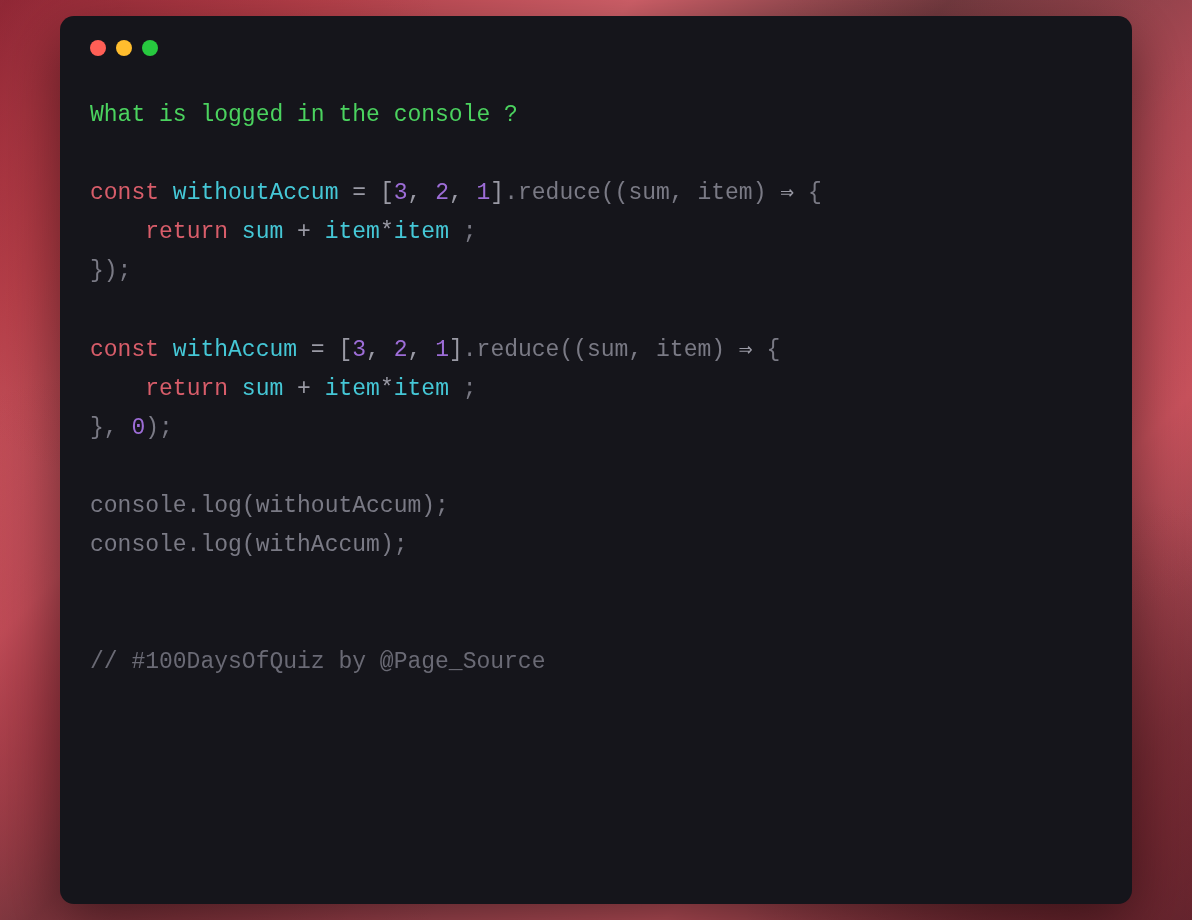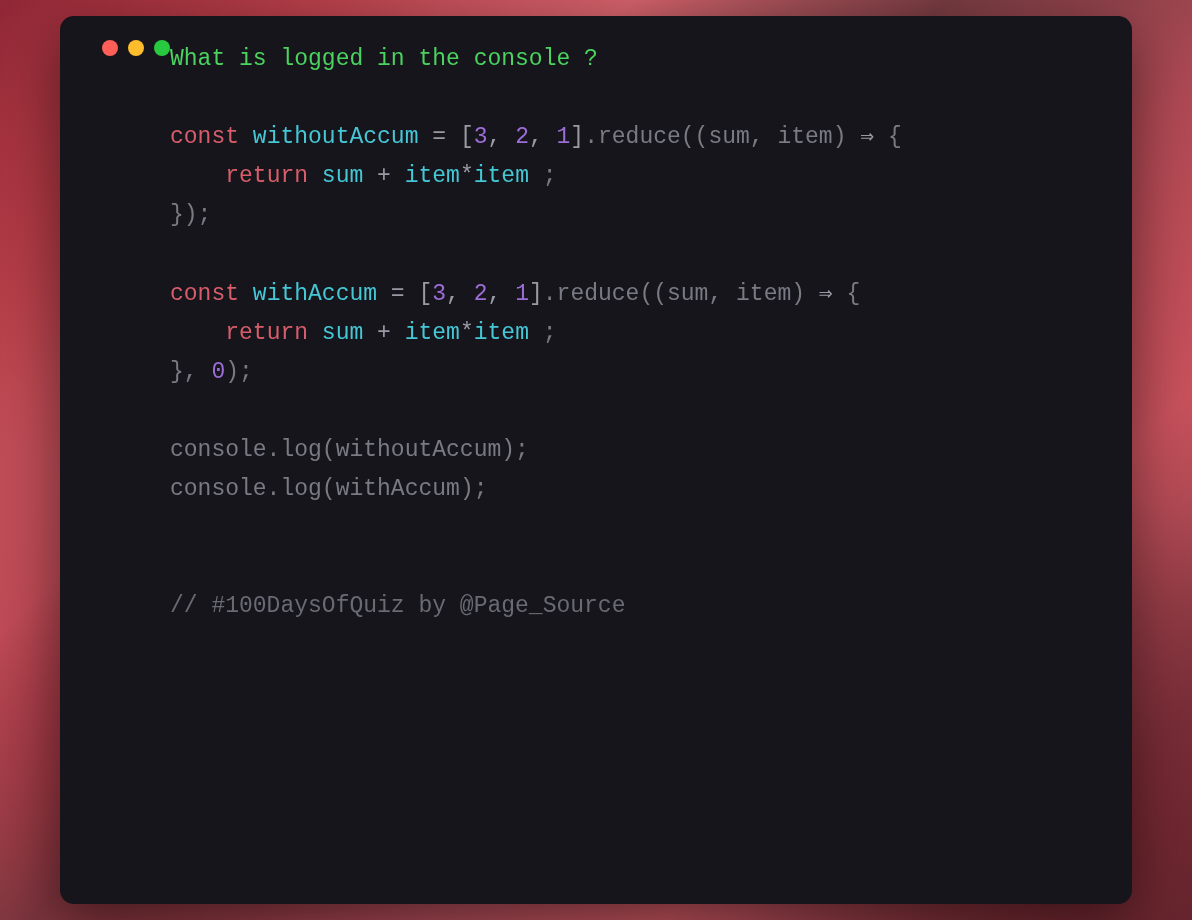--- a/index.html
+++ b/index.html
@@ -24,23 +24,23 @@
     }
     .terminal-window {
       position: absolute;
       top: 16px;
       left: 60px;
       right: 60px;
       bottom: 16px;
       background: #15151b;
       border-radius: 14px;
       box-shadow: 0 20px 60px rgba(0,0,0,0.5);
-      padding: 24px 30px 30px 42px;
+      padding: 24px 30px 30px 30px;
       display: flex;
-      flex-direction: row;
+      flex-direction: column;
     }
     .traffic-lights {
       display: flex;
       gap: 10px;
       margin-bottom: 40px;
     }
     .light {
       width: 16px;
       height: 16px;
       border-radius: 50%;

